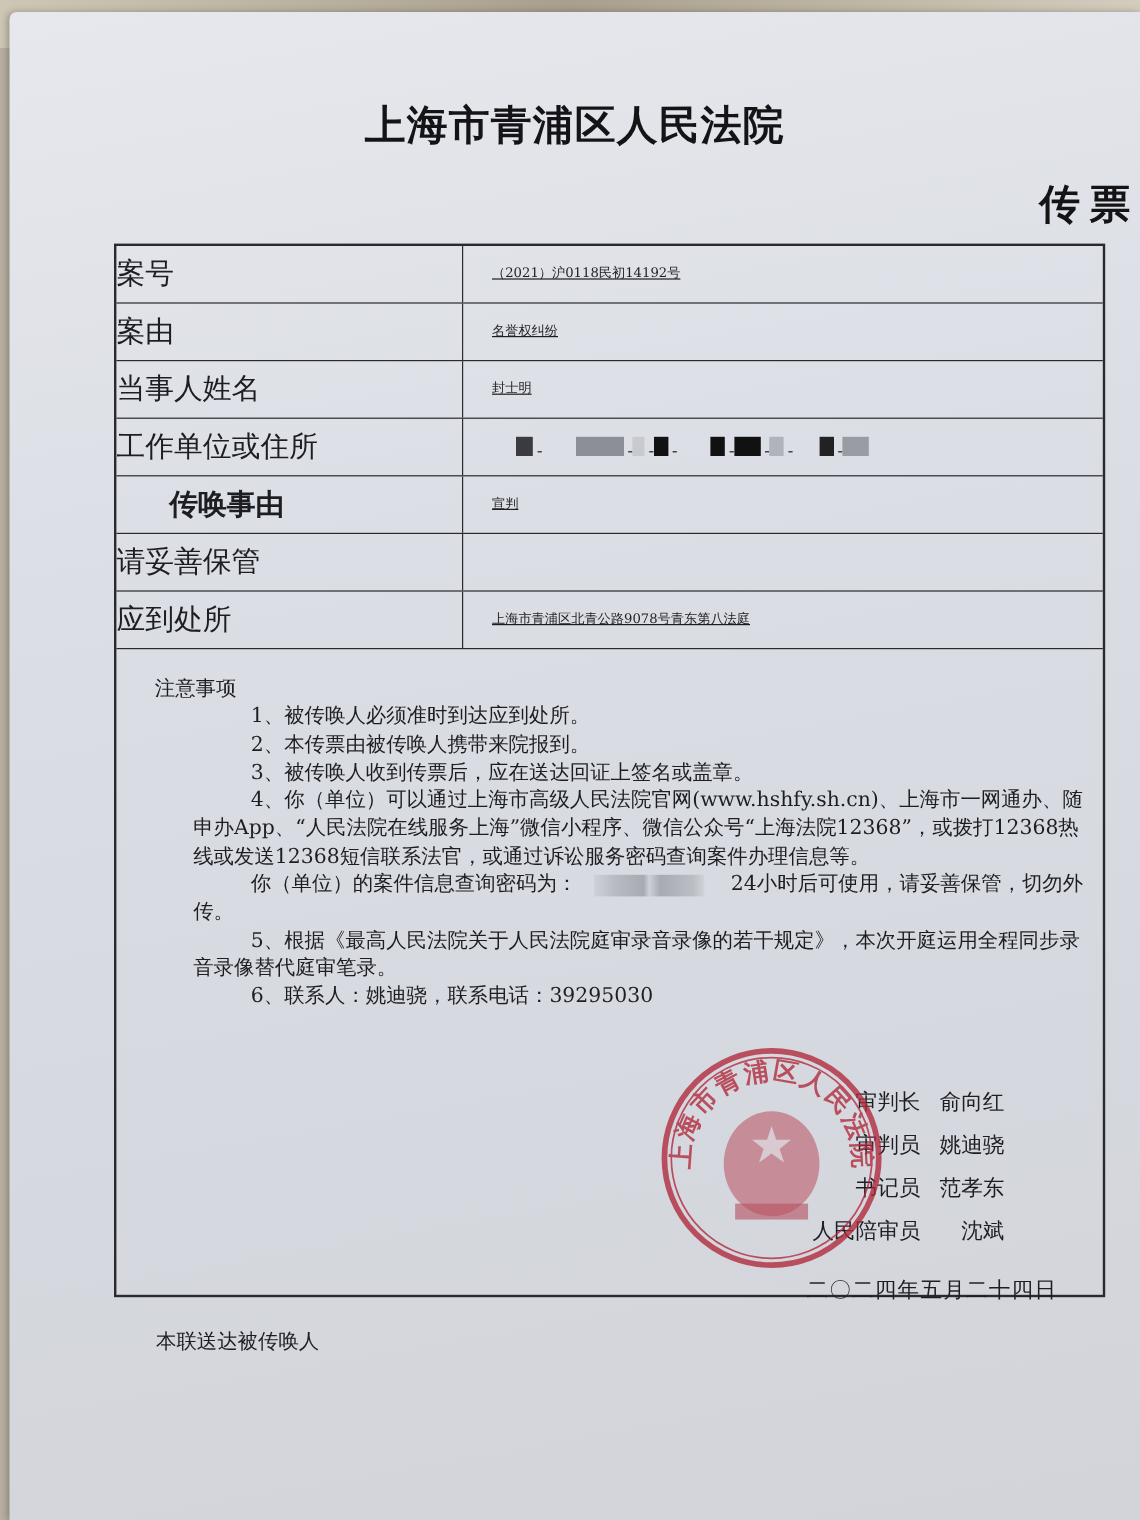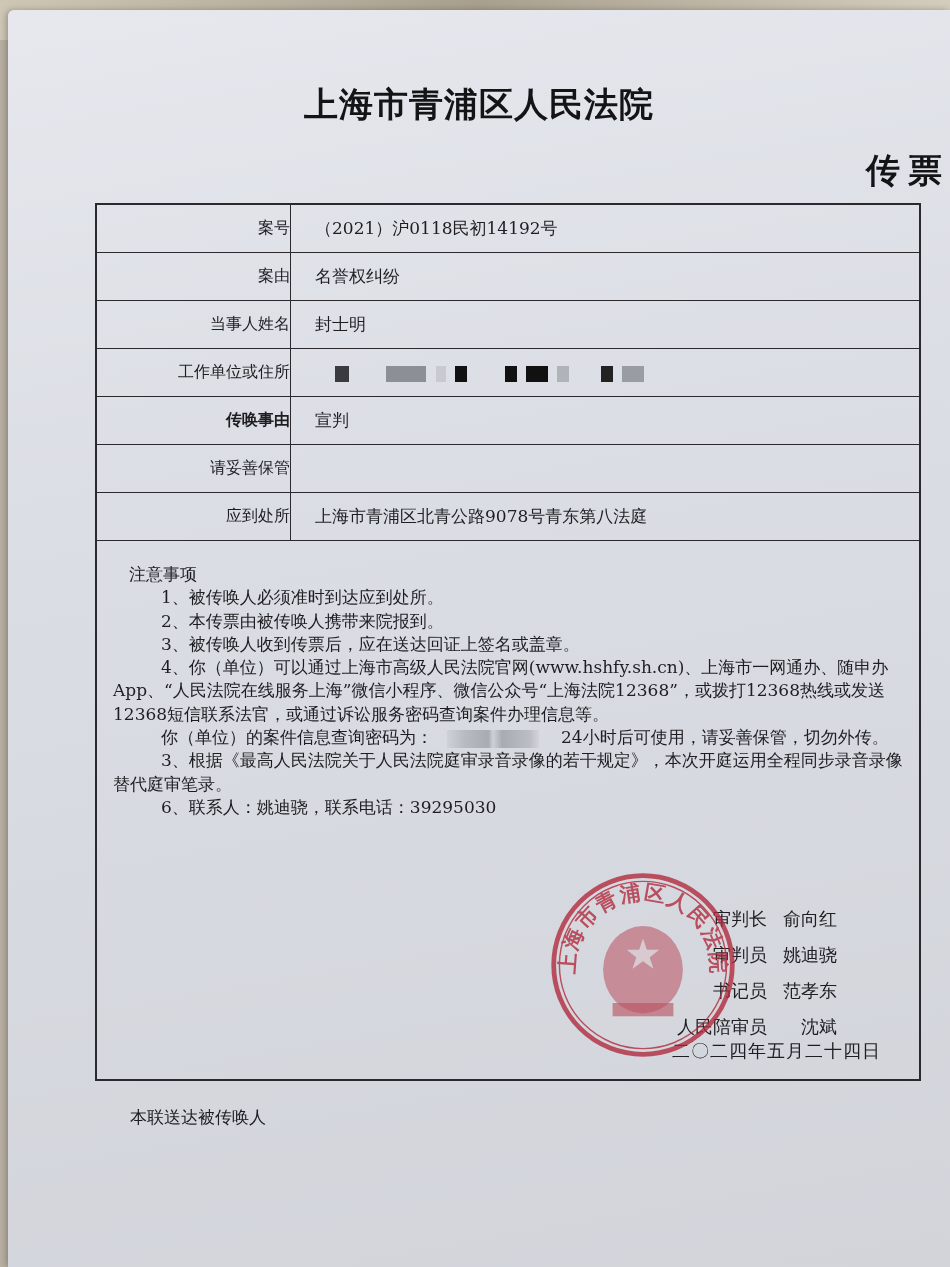--- a/index.html
+++ b/index.html
@@ -37,52 +37,52 @@
       border: 2px solid #2a2a2e;
       box-sizing: border-box;
     }
     .row {
       position: absolute; left: 0; width: 822px; height: 48px;
       border-bottom: 1.5px solid #2a2a2e;
       box-sizing: border-box;
       display: flex;
     }
     .row .lbl {
-      width: 194px; border-right: 1.5px solid #2a2a2e; box-sizing: border-box;
-      text-align: right; line-height: 46px; font-size: 16px;
+      width: 289px; border-right: 1.5px solid #2a2a2e; box-sizing: border-box;
+      text-align: left; line-height: 46px; font-size: 24px;
       font-family: "DejaVu Sans", sans-serif;
     }
     .row .lbl.bold { font-weight: bold; padding-left: 44px; }
     .row .val {
-      flex: 1; padding-left: 24px; line-height: 46px; font-size: 17px;
+      flex: 1; padding-left: 24px; line-height: 46px; font-size: 11px; text-decoration: underline;
     }
     .redact {
       display: inline-block; vertical-align: middle; height: 16px; margin-right: 4px;
     }
     .notes {
       position: absolute; left: 16px; top: 358px; width: 790px;
       font-size: 17px; line-height: 23.3px;
     }
     .notes p { margin: 0; }
-    .notes .indent { text-indent: 48px; }
+    .notes .indent { text-indent: 48px; margin-left: 48px; }
     .notes .hd { padding-left: 16px; }
     .pw-blur {
       display: inline-block; width: 92px; height: 18px; vertical-align: middle;
       background: linear-gradient(90deg, #cfd1d8 0%, #b8bac1 20%, #a9abb2 45%, #cfd1d8 50%, #a9abb2 60%, #bcbec5 90%, #d2d4da 100%);
       margin: 0 22px 0 14px;
     }
     .sign {
       position: absolute; left: 440px; top: 696px; width: 300px;
       font-size: 18px; line-height: 36px; font-family: "DejaVu Sans", sans-serif;
     }
     .sign .srow { display: flex; justify-content: flex-end; }
     .sign .srow span.t { width: 90px; text-align: right; }
     .sign .srow span.n { width: 70px; text-align: right; }
     .date {
-      position: absolute; right: 38px; top: 834px;
+      position: absolute; right: 38px; top: 858px;
       font-size: 18px; font-family: Liberation Serif, serif; letter-spacing: 1px;
     }
     .seal {
       position: absolute; left: 540px; top: 860px; width: 190px; height: 190px;
       pointer-events: none; opacity: 0.78;
     }
     .footer-note {
       position: absolute; left: 122px; top: 1096px; font-size: 17px;
       font-family: "DejaVu Sans", sans-serif;
     }
@@ -137,21 +137,21 @@
       <div class="val">上海市青浦区北青公路9078号青东第八法庭</div>
     </div>
 
     <div class="notes">
       <p class="hd">注意事项</p>
       <p class="indent">1、被传唤人必须准时到达应到处所。</p>
       <p class="indent">2、本传票由被传唤人携带来院报到。</p>
       <p class="indent">3、被传唤人收到传票后，应在送达回证上签名或盖章。</p>
       <p class="indent">4、你（单位）可以通过上海市高级人民法院官网(www.hshfy.sh.cn)、上海市一网通办、随申办App、“人民法院在线服务上海”微信小程序、微信公众号“上海法院12368”，或拨打12368热线或发送12368短信联系法官，或通过诉讼服务密码查询案件办理信息等。</p>
       <p class="indent"><span>你（单位）的案件信息查询密码为：</span><span class="pw-blur"></span><span>24小时后可使用，请妥善保管，切勿外传。</span></p>
-      <p class="indent">3、根据《最高人民法院关于人民法院庭审录音录像的若干规定》，本次开庭运用全程同步录音录像替代庭审笔录。</p>
+      <p class="indent">5、根据《最高人民法院关于人民法院庭审录音录像的若干规定》，本次开庭运用全程同步录音录像替代庭审笔录。</p>
       <p class="indent">6、联系人：姚迪骁，联系电话：39295030</p>
     </div>
 
     <div class="sign">
       <div class="srow">
         <span class="t">审判长</span>
           <span class="n">俞向红</span>
       </div>
       <div class="srow">
         <span class="t">审判员</span>

